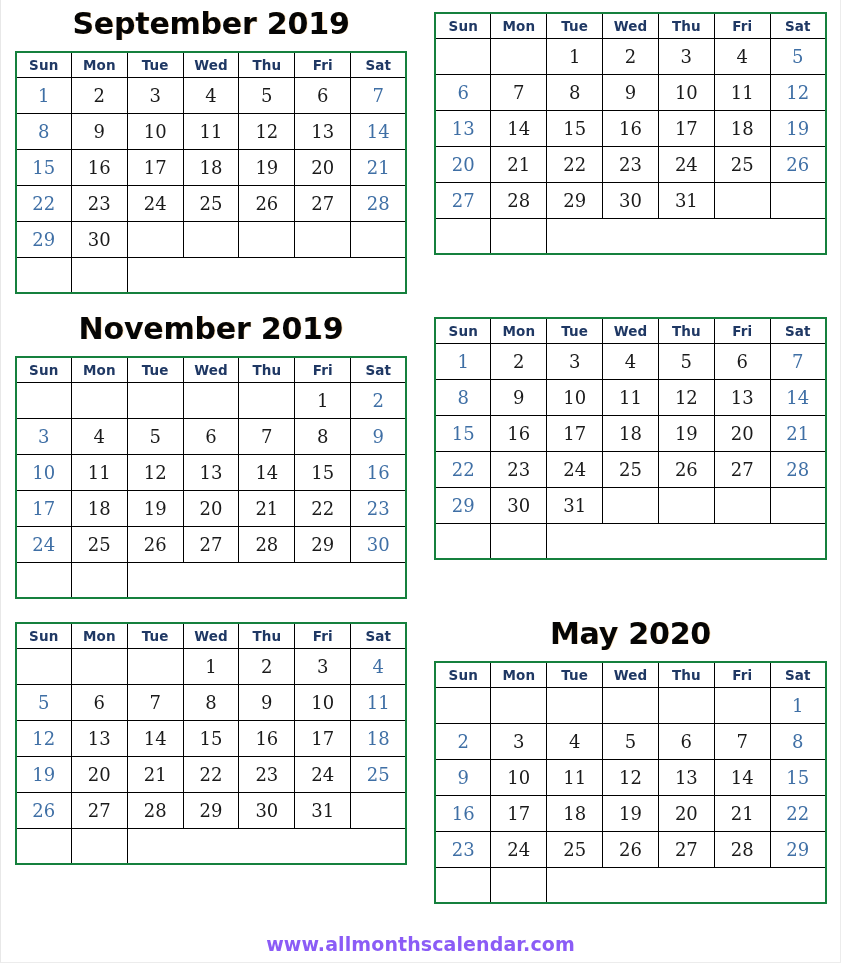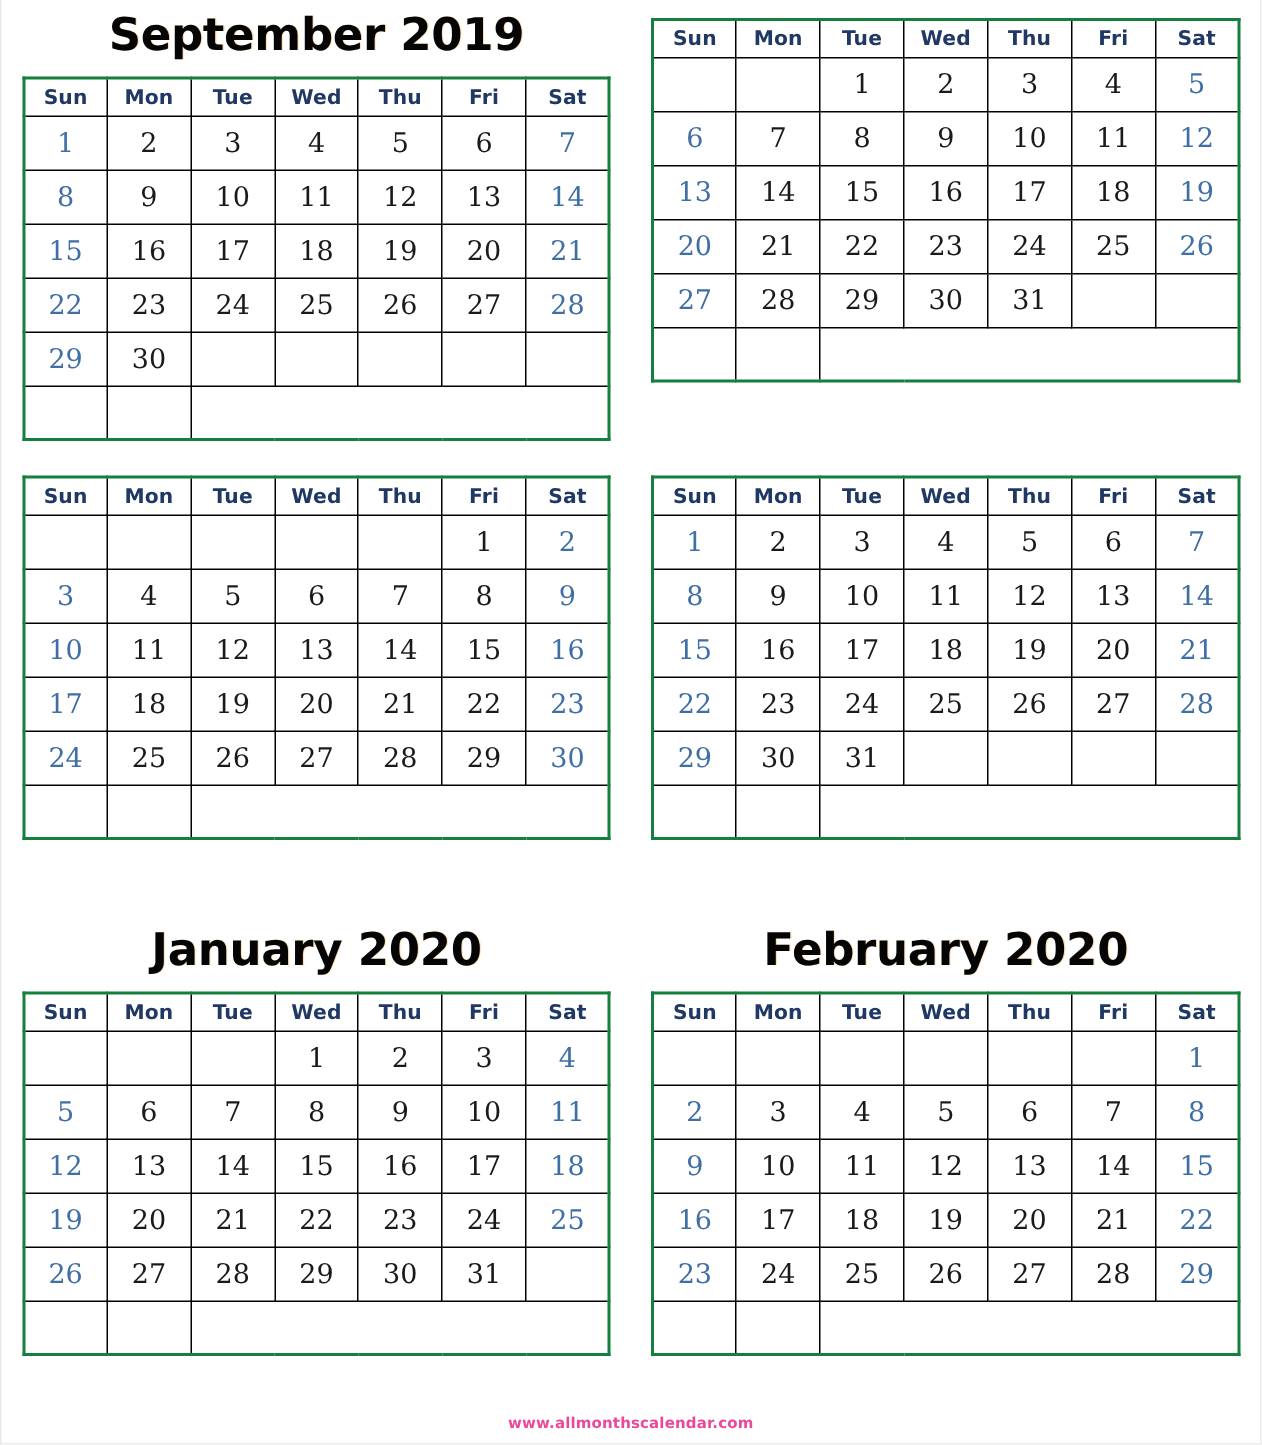--- a/index.html
+++ b/index.html
@@ -101,22 +101,22 @@
   }
 
   .footer {
     position: absolute;
     left: 0;
     right: 0;
     bottom: 6px;
     text-align: center;
     font-family: "DejaVu Sans", sans-serif;
     font-weight: bold;
-    font-size: 10px;
-    color: #ec4899;
+    font-size: 19px;
+    color: #8b5cf6;
     letter-spacing: 0.1px;
   }
 
   
   .col-right .cal-wrap { justify-content: center; }
 </style>
 </head>
 <body>
 
 <div id="page">
@@ -254,20 +254,21 @@
               <tr>
                 <td class="filler"></td>
                 <td class="filler"></td>
                 <td class="filler" colspan="5"></td>
               </tr>
             </tbody>
           </table>
         </div>
       </div>
       <div class="month">
+        <div class="month-title">November 2019</div>
         <div class="cal-wrap">
           <table class="cal">
             <thead>
               <tr>
                 <th class="dow">Sun</th>
                 <th class="dow">Mon</th>
                 <th class="dow">Tue</th>
                 <th class="dow">Wed</th>
                 <th class="dow">Thu</th>
                 <th class="dow">Fri</th>
@@ -392,21 +393,20 @@
               <tr>
                 <td class="filler"></td>
                 <td class="filler"></td>
                 <td class="filler" colspan="5"></td>
               </tr>
             </tbody>
           </table>
         </div>
       </div>
       <div class="month">
-        <div class="month-title">January 2020</div>
         <div class="cal-wrap">
           <table class="cal">
             <thead>
               <tr>
                 <th class="dow">Sun</th>
                 <th class="dow">Mon</th>
                 <th class="dow">Tue</th>
                 <th class="dow">Wed</th>
                 <th class="dow">Thu</th>
                 <th class="dow">Fri</th>
@@ -462,21 +462,21 @@
               <tr>
                 <td class="filler"></td>
                 <td class="filler"></td>
                 <td class="filler" colspan="5"></td>
               </tr>
             </tbody>
           </table>
         </div>
       </div>
       <div class="month col-right">
-        <div class="month-title">February 2020</div>
+        <div class="month-title">May 2020</div>
         <div class="cal-wrap">
           <table class="cal">
             <thead>
               <tr>
                 <th class="dow">Sun</th>
                 <th class="dow">Mon</th>
                 <th class="dow">Tue</th>
                 <th class="dow">Wed</th>
                 <th class="dow">Thu</th>
                 <th class="dow">Fri</th>

